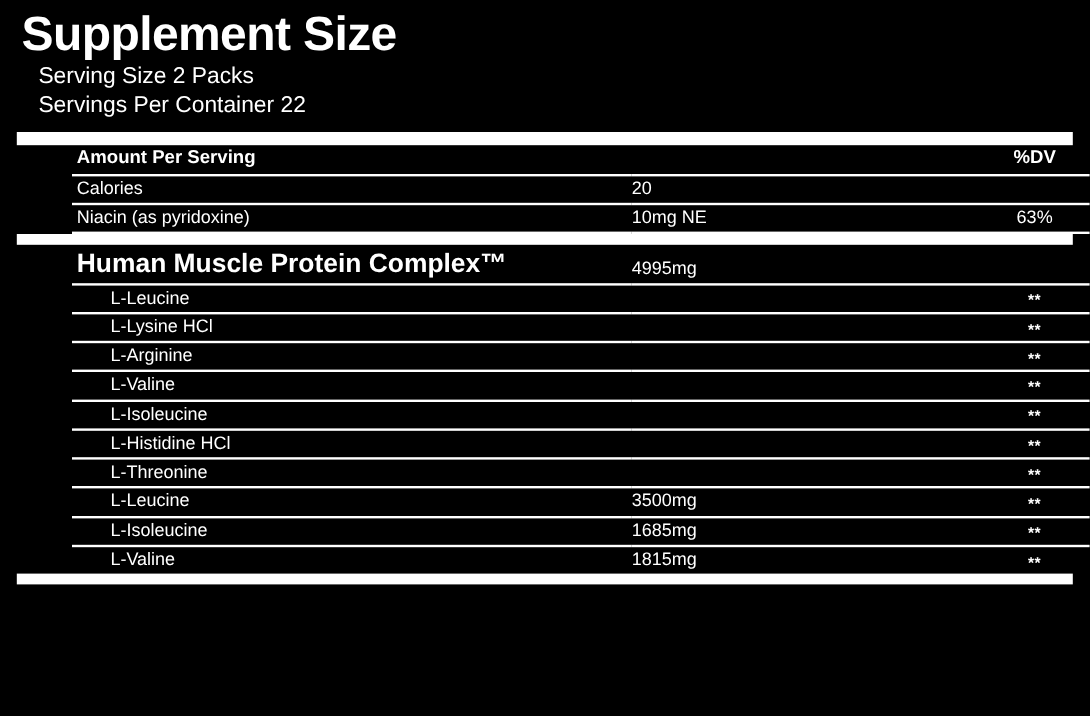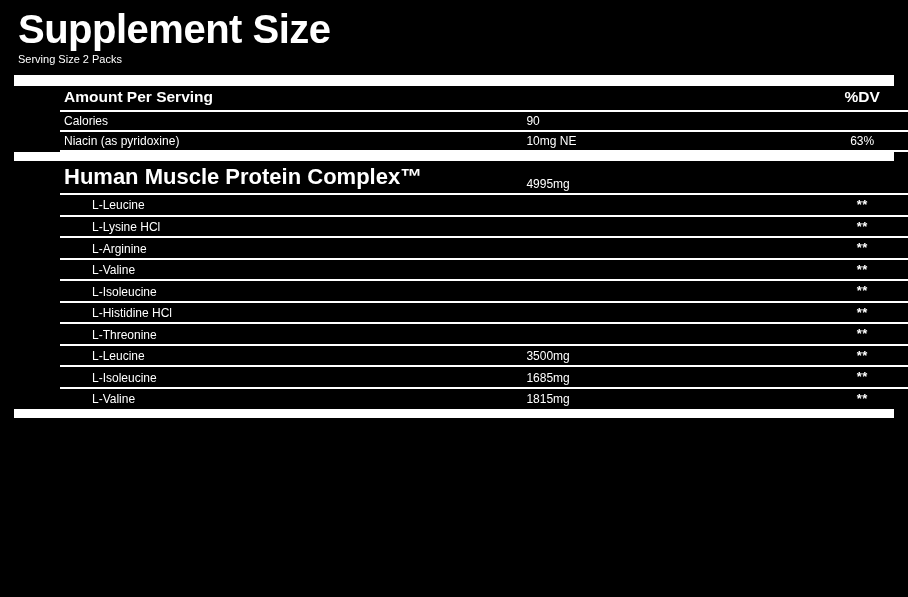--- a/index.html
+++ b/index.html
@@ -23,23 +23,23 @@
     padding: 0 14px;
   }
   .title {
     font-size: 40px;
     font-weight: bold;
     letter-spacing: -0.5px;
     line-height: 1.05;
     margin: 8px 0 2px 4px;
   }
   .serving-line {
-    font-size: 11px;
+    font-size: 19px;
     line-height: 1.28;
-    margin-left: 4px;
+    margin-left: 18px;
   }
   .rule-thick {
     height: 11px;
     background: #ffffff;
     margin-top: 9px;
   }
   .rule-medium {
     height: 9px;
     background: #ffffff;
   }
@@ -55,21 +55,21 @@
     border-bottom: 2px solid #ffffff;
   }
   tr.no-rule td {
     border-bottom: none;
   }
   .col-name { width: 53%; }
   .col-amt  { width: 30%; text-align: center; }
   .col-dv   { width: 17%; text-align: right; }
 
   .cell {
-    font-size: 12px;
+    font-size: 15px;
     line-height: 1.35;
     padding: 1px 0 1px 0;
   }
   .cell.name { padding-left: 4px; }
   .cell.dv   { padding-right: 6px; text-align: center; }
   .bold {
     font-weight: bold;
     font-size: 22px;
   }
   .hdr .cell {
@@ -91,20 +91,21 @@
   }
 </style>
 </head>
 <body>
 
 <div class="panel">
 
   <div class="title">Supplement Size</div>
 
   <div class="serving-line">Serving Size 2 Packs</div>
+  <div class="serving-line">Servings Per Container 22</div>
 
   <div class="rule-thick"></div>
 
   <table class="facts">
     <colgroup>
       <col class="col-name">
         <col class="col-amt">
         <col class="col-dv">
     </colgroup>
     <tbody>
@@ -118,21 +119,21 @@
         <td>
             <div class="cell dv">%DV</div>
           </td>
       </tr>
 
       <tr>
         <td>
             <div class="cell name">Calories</div>
           </td>
         <td>
-            <div class="cell">90</div>
+            <div class="cell">20</div>
           </td>
         <td>
             <div class="cell dv"></div>
           </td>
       </tr>
       <tr>
         <td>
             <div class="cell name">Niacin (as pyridoxine)</div>
           </td>
         <td>

